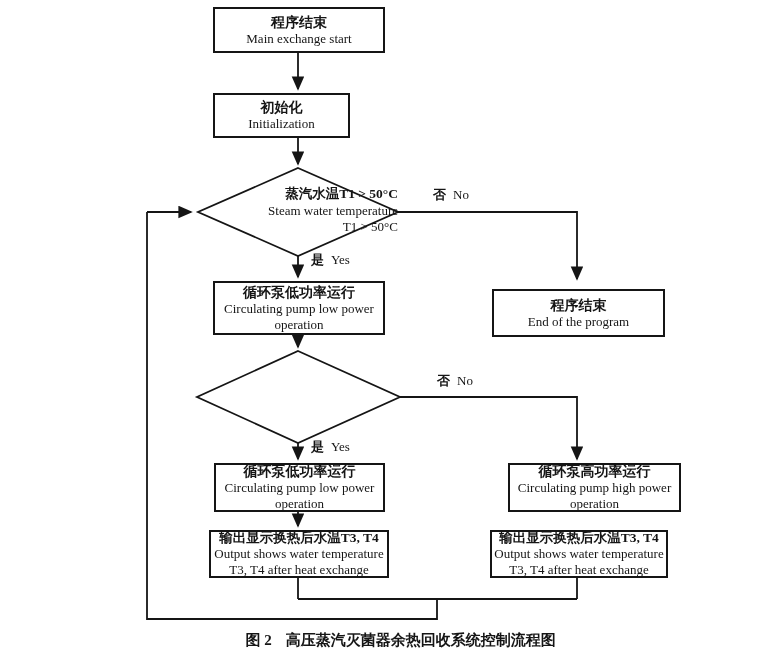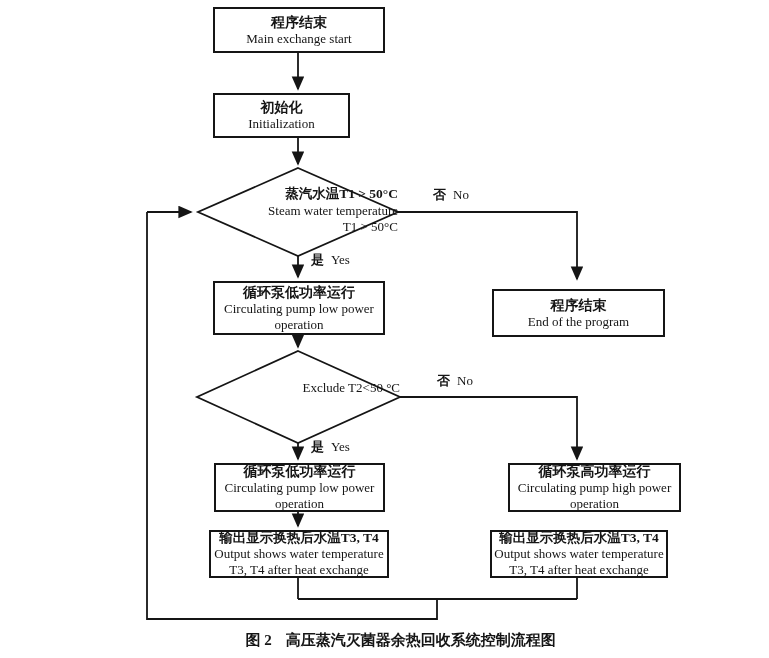--- a/index.html
+++ b/index.html
@@ -95,21 +95,20 @@
     <span class="en">End of the program</span>
   </div>
 
   <div class="node rect" style="left:213px;top:281px;width:172px;height:54px;">
     <span class="zh">循环泵低功率运行</span>
     <span class="en">Circulating pump low power</span>
     <span class="en">operation</span>
   </div>
 
   <div class="dtext" style="left:197px;top:380px;width:203px;">
-    <div class="en">Exclude T2&lt;50 °C</div>
   </div>
 
   <div class="node rect" style="left:214px;top:463px;width:171px;height:49px;">
     <span class="zh">循环泵低功率运行</span>
     <span class="en">Circulating pump low power</span>
     <span class="en">operation</span>
   </div>
 
   <div class="node rect" style="left:508px;top:463px;width:173px;height:49px;">
     <span class="zh">循环泵高功率运行</span>

